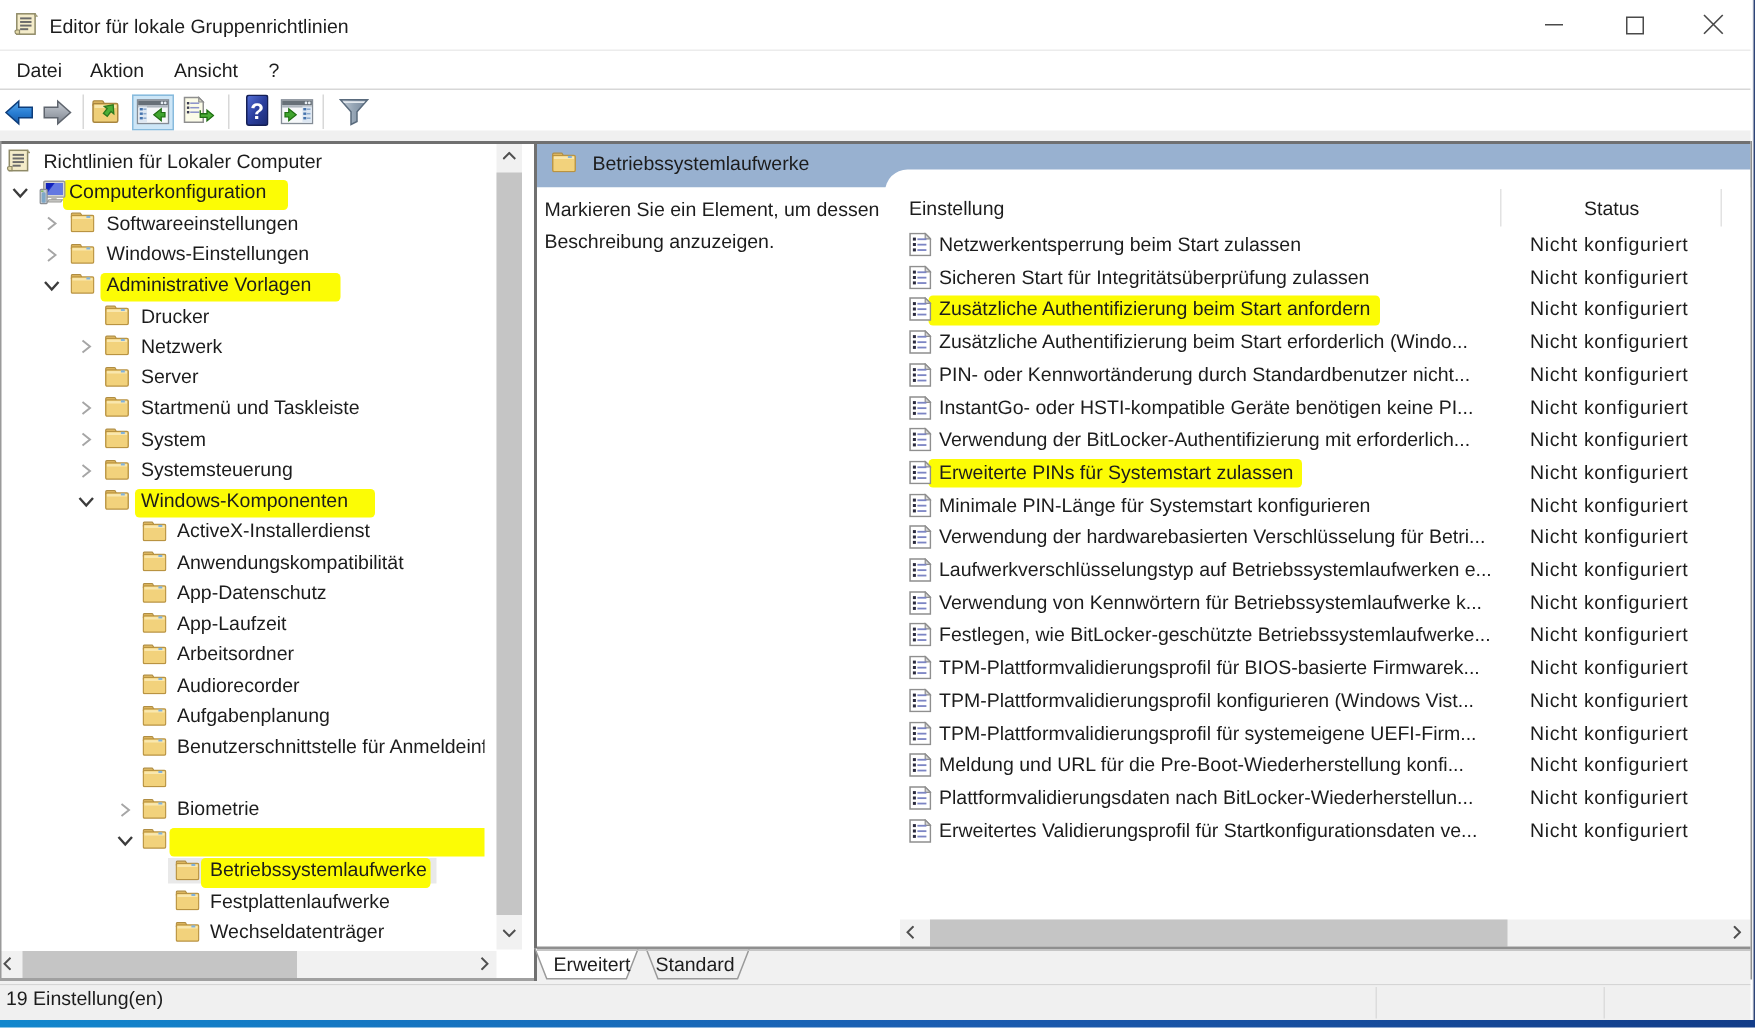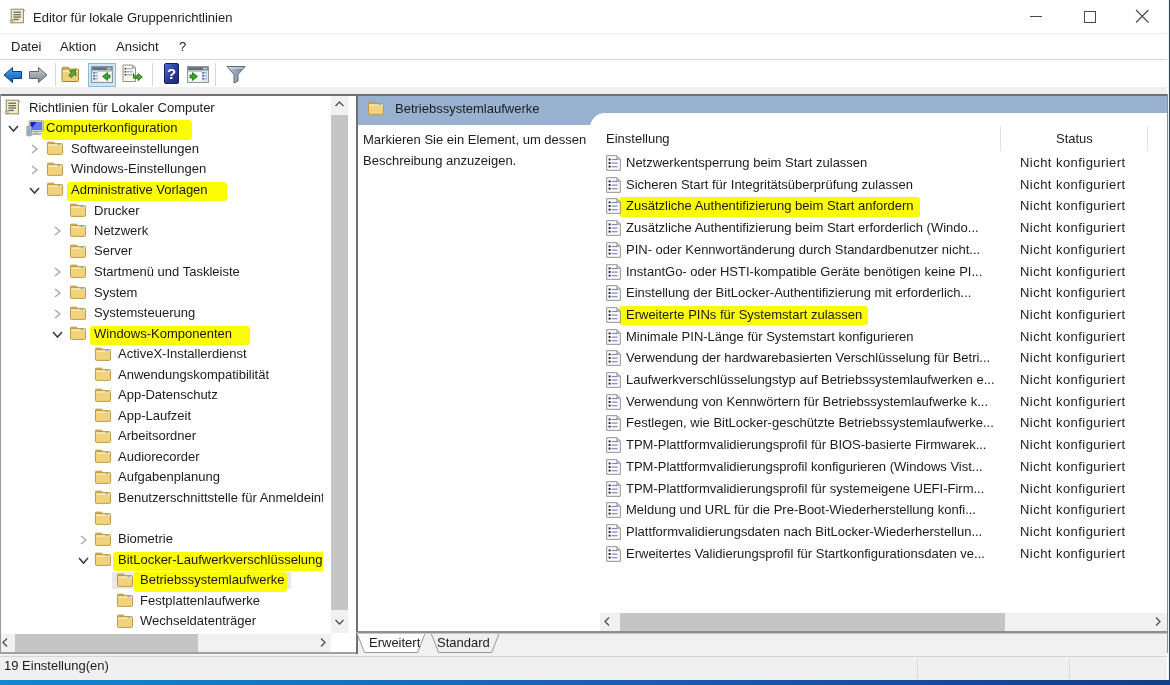--- a/index.html
+++ b/index.html
@@ -323,21 +323,20 @@
 <div class="hl" style="left:113px;top:455.6px;width:217px;height:19.5px"></div>
 <svg class="ab" style="left:78px;top:459.6px" width="11" height="9">
       <path d="M1 2 L5.5 7 L10 2" fill="none" stroke="#3c3c3c" stroke-width="1.6"></path>
     </svg>
 <div class="ab" style="left:95px;top:456.1px;line-height:0"><svg width="16" height="14" viewBox="0 0 16 14">
         <path d="M0.5 3.5 L0.5 1.8 Q0.5 1.1 1.2 1.1 L6.2 1.1 Q6.8 1.1 7 1.6 L7.6 2.9 Z" fill="#e8c167" stroke="#b08d42" stroke-width="0.8"></path>
         <rect x="0.5" y="2.6" width="15" height="10.8" rx="0.9" fill="#f2d27c" stroke="#b99341" stroke-width="0.9"></rect>
         <rect x="1.3" y="3.4" width="13.4" height="1.6" fill="#f9e7ae"></rect>
         <rect x="10.6" y="2.9" width="2.6" height="1.4" fill="#7fb2df"></rect>
       </svg></div>
-<div class="ab t12" style="left:118px;top:453.6px">BitLocker-Laufwerkverschlüsselung</div>
 <div class="ab" style="left:112px;top:476.0px;width:179px;height:16.5px;background:#e9e9e9"></div>
 <div class="hl" style="left:134px;top:476.2px;width:153px;height:19.5px"></div>
 <div class="ab" style="left:117px;top:476.7px;line-height:0"><svg width="16" height="14" viewBox="0 0 16 14">
         <path d="M0.5 3.5 L0.5 1.8 Q0.5 1.1 1.2 1.1 L6.2 1.1 Q6.8 1.1 7 1.6 L7.6 2.9 Z" fill="#e8c167" stroke="#b08d42" stroke-width="0.8"></path>
         <rect x="0.5" y="2.6" width="15" height="10.8" rx="0.9" fill="#f2d27c" stroke="#b99341" stroke-width="0.9"></rect>
         <rect x="1.3" y="3.4" width="13.4" height="1.6" fill="#f9e7ae"></rect>
         <rect x="10.6" y="2.9" width="2.6" height="1.4" fill="#7fb2df"></rect>
       </svg></div>
 <div class="ab t12" style="left:140px;top:474.2px">Betriebssystemlaufwerke</div>
 <div class="ab" style="left:117px;top:497.2px;line-height:0"><svg width="16" height="14" viewBox="0 0 16 14">
@@ -465,21 +464,21 @@
 <div class="ab" style="left:606px;top:285.2px;line-height:0"><svg width="15" height="16" viewBox="0 0 15 16">
       <path d="M0.7 0.7 L10.8 0.7 L14.3 4.2 L14.3 15.3 L0.7 15.3 Z" fill="#ffffff" stroke="#8f8f8f" stroke-width="1"></path>
       <path d="M10.8 0.7 L10.8 4.2 L14.3 4.2 Z" fill="#d9d9d9" stroke="#8f8f8f" stroke-width="0.8"></path>
       <rect x="2.6" y="3.4" width="2" height="2" fill="#2b2b3d"></rect>
       <rect x="5.6" y="3.9" width="6" height="1.2" fill="#7c85c4"></rect>
       <rect x="2.6" y="7" width="2" height="2" fill="#2b2b3d"></rect>
       <rect x="5.6" y="7.5" width="6" height="1.2" fill="#7c85c4"></rect>
       <rect x="2.6" y="10.6" width="2" height="2" fill="#2b2b3d"></rect>
       <rect x="5.6" y="11.1" width="6" height="1.2" fill="#7c85c4"></rect>
     </svg></div>
-<div class="ab t12" style="left:626px;top:283.2px">Einstellung der BitLocker-Authentifizierung mit erforderlich...</div>
+<div class="ab t12" style="left:626px;top:283.2px">Verwendung der BitLocker-Authentifizierung mit erforderlich...</div>
 <div class="ab t12" style="left:1020px;top:283.2px;letter-spacing:0.45px">Nicht konfiguriert</div>
 <div class="hl" style="left:619px;top:305.9px;width:249px;height:19.5px"></div>
 <div class="ab" style="left:606px;top:306.9px;line-height:0"><svg width="15" height="16" viewBox="0 0 15 16">
       <path d="M0.7 0.7 L10.8 0.7 L14.3 4.2 L14.3 15.3 L0.7 15.3 Z" fill="#ffffff" stroke="#8f8f8f" stroke-width="1"></path>
       <path d="M10.8 0.7 L10.8 4.2 L14.3 4.2 Z" fill="#d9d9d9" stroke="#8f8f8f" stroke-width="0.8"></path>
       <rect x="2.6" y="3.4" width="2" height="2" fill="#2b2b3d"></rect>
       <rect x="5.6" y="3.9" width="6" height="1.2" fill="#7c85c4"></rect>
       <rect x="2.6" y="7" width="2" height="2" fill="#2b2b3d"></rect>
       <rect x="5.6" y="7.5" width="6" height="1.2" fill="#7c85c4"></rect>
       <rect x="2.6" y="10.6" width="2" height="2" fill="#2b2b3d"></rect>

